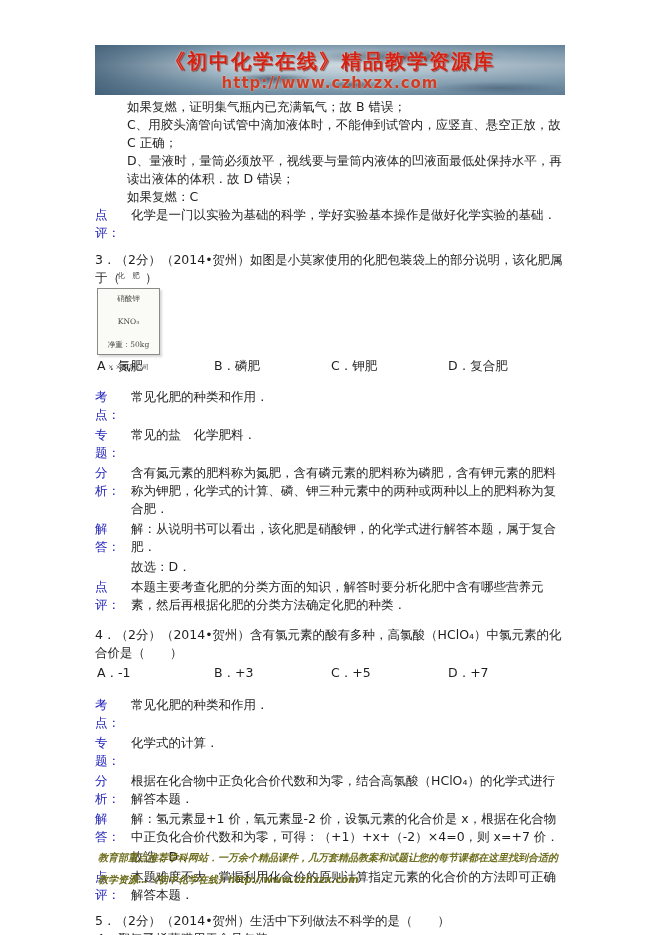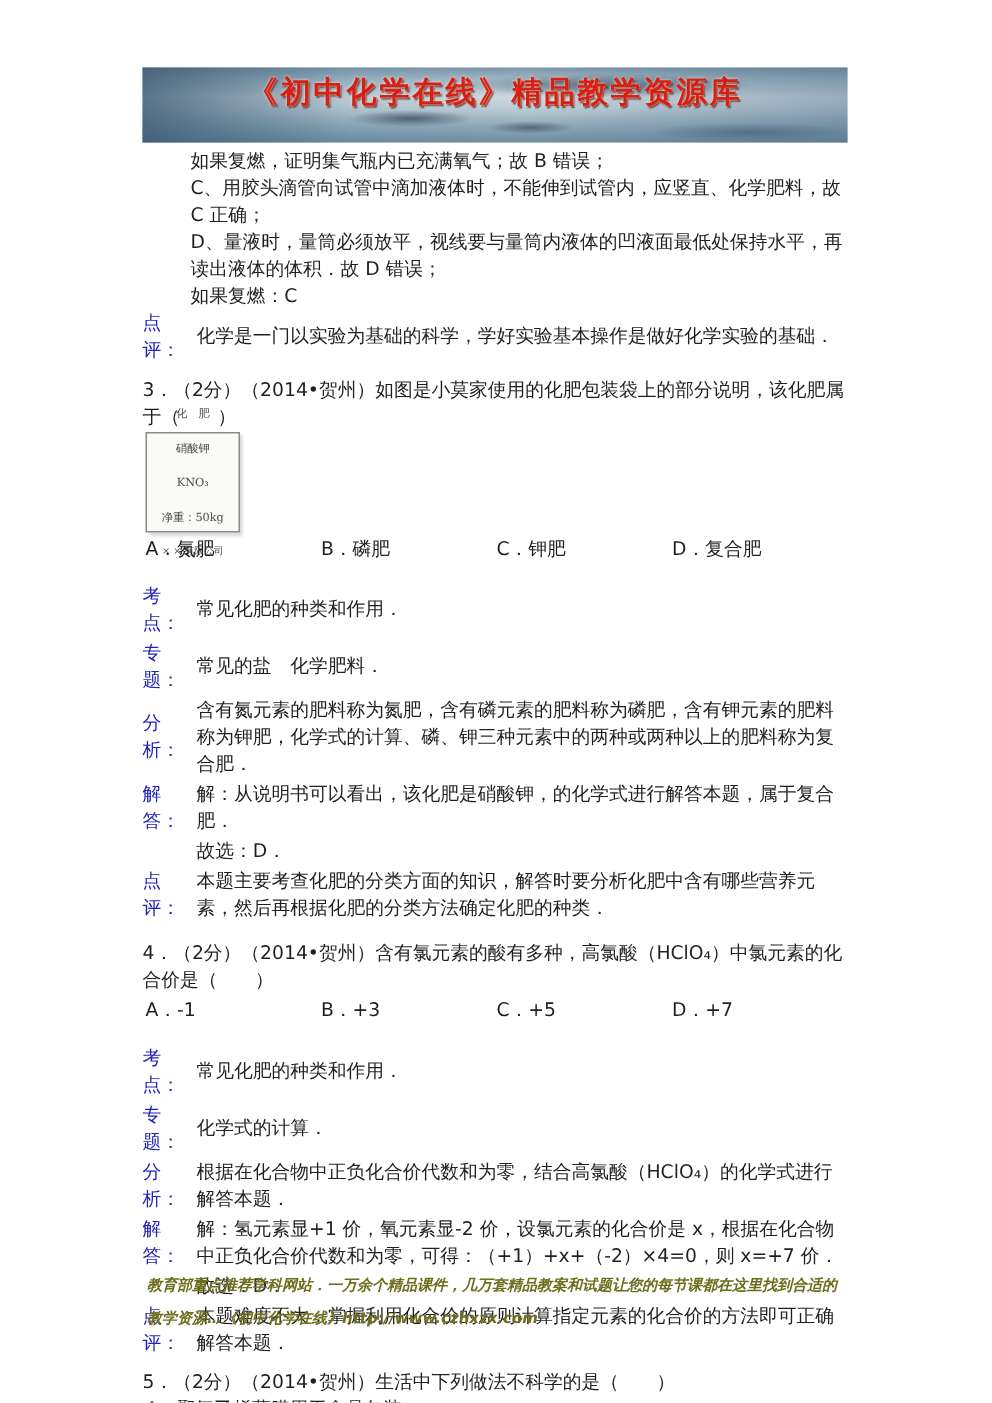--- a/index.html
+++ b/index.html
@@ -39,21 +39,21 @@
   }
   .banner-url{
     position:absolute;top:29px;left:0;width:100%;text-align:center;
     color:#d13c22;font-weight:bold;font-size:15px;letter-spacing:1px;
     text-shadow:0 0 2px rgba(255,240,230,.7);
   }
 
   
   .answer-block{margin-top:3px;}
   .ind{padding-left:32px;}
-  .expl-row{display:flex;margin-bottom:2px;align-items:center;}
+  .expl-row{display:flex;margin-bottom:2px;}
   .expl-label{flex:none;width:36px;color:var(--label-blue);}
   .expl-text{flex:1;}
   .stem{margin-top:9px;}
   .stem.q4{margin-top:12px;}
   .stem.q5{margin-top:8px;}
   .expl{margin-top:13px;}
   .expl.q4{margin-top:14px;}
 
   
   .fert{
@@ -80,25 +80,26 @@
   }
 </style>
 </head>
 <body>
 
 <div class="page">
   <div class="content">
 
     <div class="banner">
       <div class="banner-title">《初中化学在线》精品教学资源库</div>
+      <div class="banner-url">http://www.czhxzx.com</div>
     </div>
 
     <div class="answer-block">
       <p class="ind">如果复燃，证明集气瓶内已充满氧气；故 B 错误；</p>
-      <p class="ind">C、用胶头滴管向试管中滴加液体时，不能伸到试管内，应竖直、化学肥料，故 C 正确；</p>
+      <p class="ind">C、用胶头滴管向试管中滴加液体时，不能伸到试管内，应竖直、悬空正放，故 C 正确；</p>
       <p class="ind">D、量液时，量筒必须放平，视线要与量筒内液体的凹液面最低处保持水平，再读出液体的体积．故 D 错误；</p>
       <p class="ind">如果复燃：C</p>
       <div class="expl-row">
         <span class="expl-label">点评：</span>
         <span class="expl-text">化学是一门以实验为基础的科学，学好实验基本操作是做好化学实验的基础．</span>
       </div>
     </div>
 
     <p class="stem">3．（2分）（2014•贺州）如图是小莫家使用的化肥包装袋上的部分说明，该化肥属于（　　）</p>
     <div class="fert">

